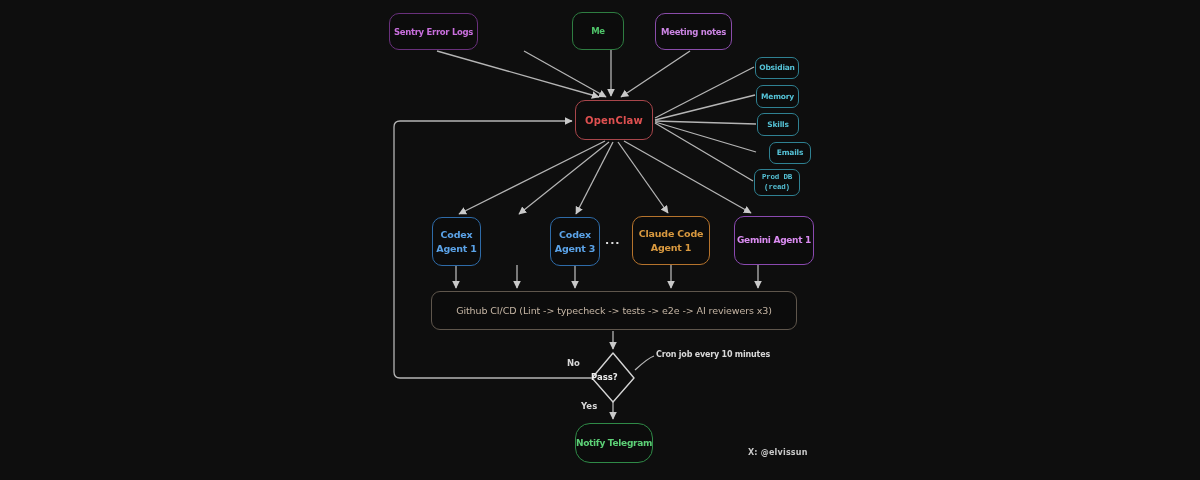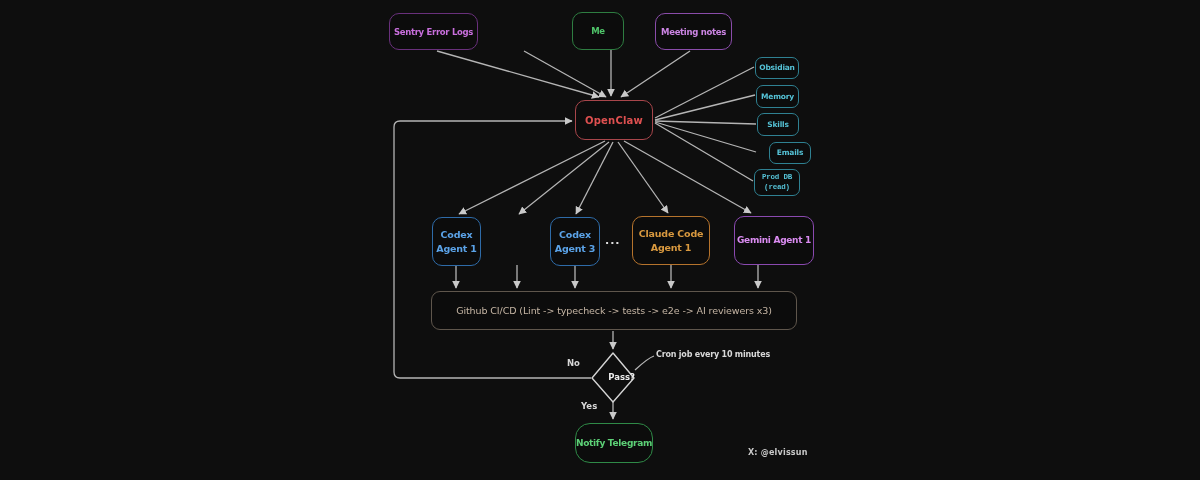--- a/index.html
+++ b/index.html
@@ -22,21 +22,21 @@
   .n-hub   { border-radius:10px; font-size:10px; letter-spacing:0.2px; }
   .n-res   { border-radius:7px;  font-size:7.5px; line-height:1.3; letter-spacing:-0.2px; padding:1px; }
   .n-agent { border-radius:10px; font-size:9.5px; line-height:1.4; letter-spacing:-0.2px; padding:2px; }
   .n-gem   { font-size:9px; letter-spacing:-0.3px; white-space:nowrap; }
   .n-wide  { border-radius:9px; font-size:9.5px; font-weight:normal; letter-spacing:-0.1px; white-space:nowrap; }
   .n-end   { border-radius:15px; font-size:9px; letter-spacing:-0.3px; white-space:nowrap; }
 
   .lbl { position:absolute; color:#d8d8d8; font-size:8.5px; font-weight:bold; }
   .lbl-cron { font-size:8px; white-space:nowrap; letter-spacing:-0.2px; }
   .lbl-ellipsis { font-size:11px; letter-spacing:1px; color:#e0e0e0; }
-  .lbl-pass { width:44px; text-align:right; font-weight:bold; font-size:8.5px; color:var(--tc,#ececec); }
+  .lbl-pass { width:44px; text-align:left; font-weight:bold; font-size:8.5px; color:var(--tc,#ececec); }
   .watermark { position:absolute; font-size:8px; color:#c9c9c9; letter-spacing:0.2px; font-weight:bold; }
 </style>
 </head>
 <body>
 
 <div class="canvas">
 
   <svg class="edges" style="--ec: #b5b5b5;">
     <defs>
       <marker id="arr" markerWidth="7" markerHeight="7" refX="5.5" refY="3" orient="auto">

